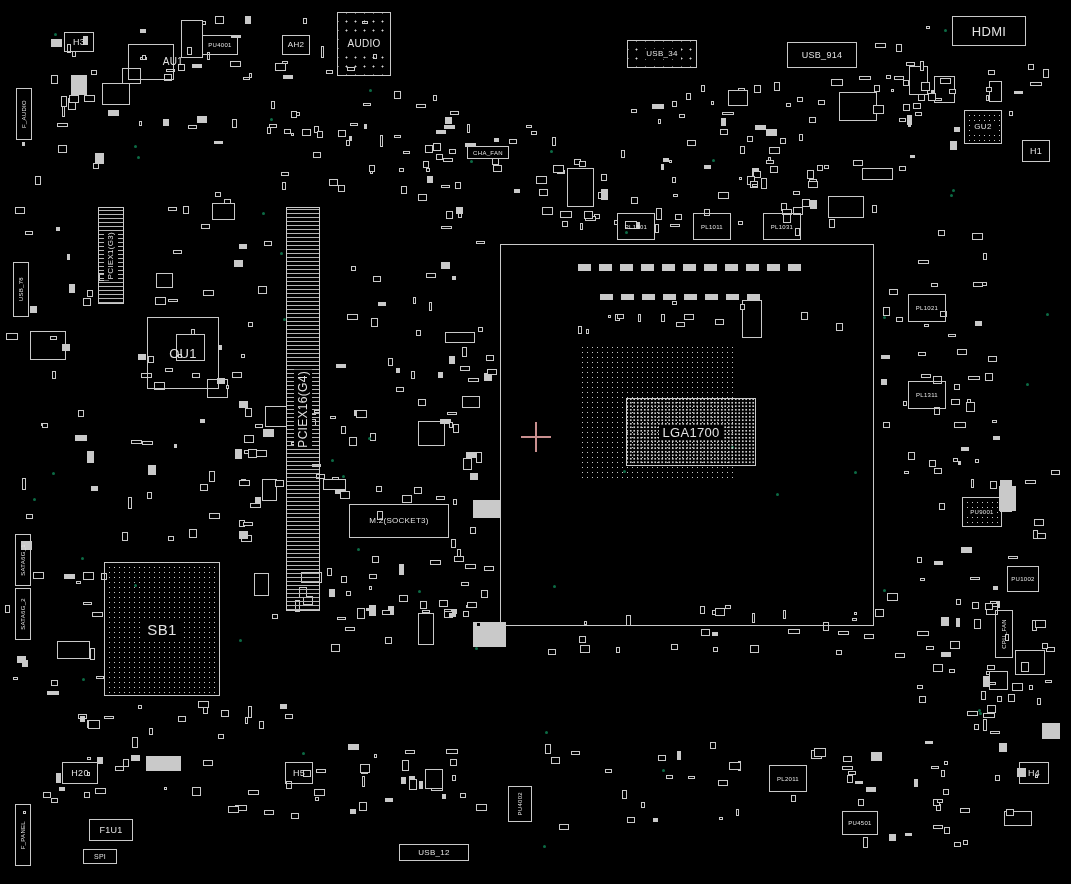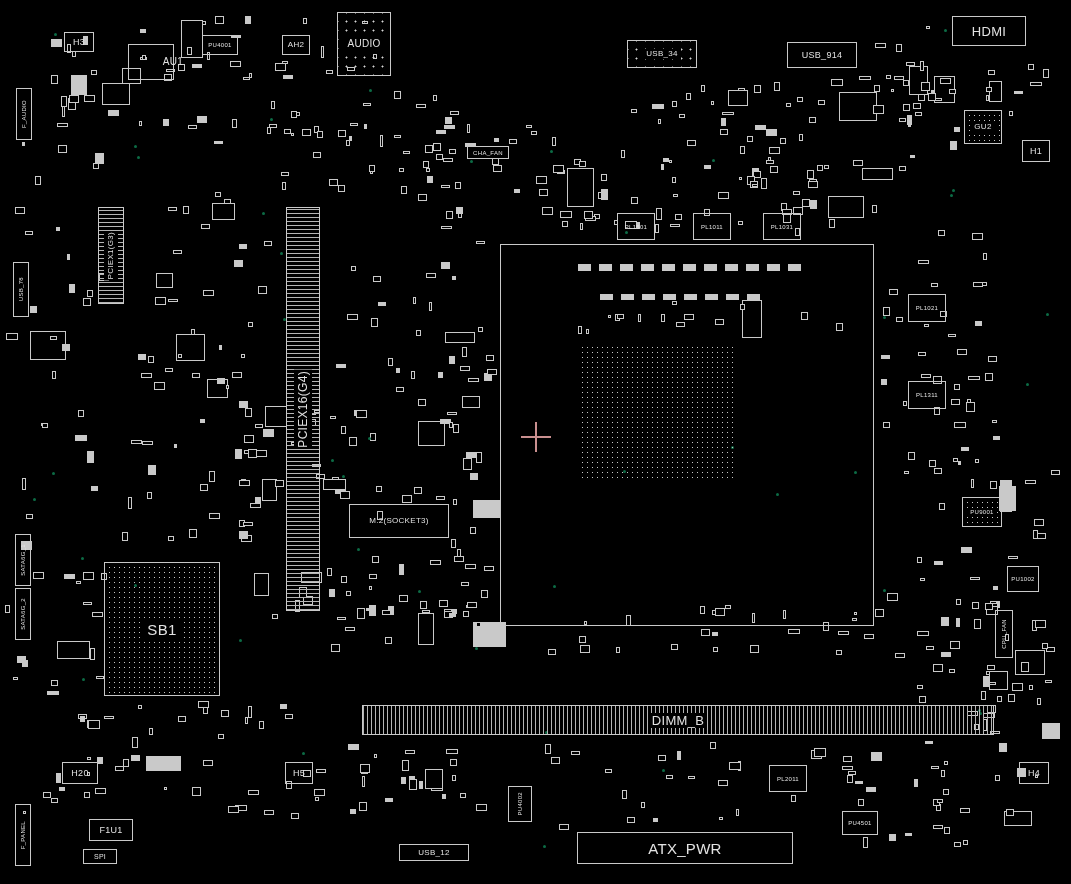--- a/index.html
+++ b/index.html
@@ -842,27 +842,33 @@
     </div>
     <div class="cmp bordered" style="left: 763px; top: 213px; width: 38px; height: 27px;">
       <span class="lbl" style="font-size: 6px;">PL1031</span>
     </div>
     <div class="cmp bordered ticks-v" style="left: 98px; top: 207px; width: 26px; height: 97px;">
       <span class="lbl bg vtext" style="font-size: 8px;">PCIEX1(G3)</span>
     </div>
     <div class="cmp bordered" style="left: 13px; top: 262px; width: 16px; height: 55px;">
       <span class="lbl vtext" style="font-size: 6px;">USB_78</span>
     </div>
+    <div class="cmp bordered" style="left: 147px; top: 317px; width: 72px; height: 72px;">
+      <span class="lbl" style="font-size: 13px;">OU1</span>
+    </div>
     <div class="cmp bordered ticks-v" style="left: 286px; top: 207px; width: 34px; height: 404px;">
       <span class="lbl bg vtext" style="font-size: 12px;">PCIEX16(G4)</span>
     </div>
     <div class="cmp bordered" style="left: 500px; top: 244px; width: 374px; height: 382px;"></div>
     <div class="cmp ticksrow" style="left: 578px; top: 264px; width: 230px; height: 7px;"></div>
     <div class="cmp ticksrow" style="left: 600px; top: 294px; width: 160px; height: 6px;"></div>
     <div class="cmp pins" style="left: 578px; top: 343px; width: 158px; height: 138px;"></div>
+    <div class="cmp bordered pins dense" style="left: 626px; top: 398px; width: 130px; height: 68px;">
+      <span class="lbl bg" style="font-size: 13px;">LGA1700</span>
+    </div>
     <div class="cmp" style="left: 521px; top: 422px; width: 30px; height: 30px;">
       <div class="ch-line" style="left: 0px; top: 14px; width: 30px; height: 2px;"></div>
       <div class="ch-line" style="top: 0px; left: 14px; width: 2px; height: 30px;"></div>
     </div>
     <div class="cmp bordered" style="left: 908px; top: 294px; width: 38px; height: 28px;">
       <span class="lbl" style="font-size: 6px;">PL1021</span>
     </div>
     <div class="cmp bordered" style="left: 908px; top: 381px; width: 38px; height: 28px;">
       <span class="lbl" style="font-size: 6px;">PL1311</span>
     </div>
@@ -880,23 +886,20 @@
     </div>
     <div class="cmp bordered pins" style="left: 104px; top: 562px; width: 116px; height: 134px;">
       <span class="lbl bg" style="font-size: 15px;">SB1</span>
     </div>
     <div class="cmp bordered" style="left: 1007px; top: 566px; width: 32px; height: 26px;">
       <span class="lbl" style="font-size: 6px;">PU1002</span>
     </div>
     <div class="cmp bordered" style="left: 995px; top: 610px; width: 18px; height: 48px;">
       <span class="lbl vtext" style="font-size: 6px;">CPU_FAN</span>
     </div>
-    <div class="cmp bordered ticks-h" style="left: 362px; top: 705px; width: 632px; height: 30px;">
-      <span class="lbl bg" style="font-size: 13px;">DIMM_B</span>
-    </div>
     <div class="cmp bordered" style="left: 62px; top: 762px; width: 36px; height: 22px;">
       <span class="lbl" style="font-size: 9px;">H20</span>
     </div>
     <div class="cmp bordered" style="left: 285px; top: 762px; width: 28px; height: 22px;">
       <span class="lbl" style="font-size: 9px;">H5</span>
     </div>
     <div class="cmp bordered" style="left: 1019px; top: 762px; width: 30px; height: 22px;">
       <span class="lbl" style="font-size: 9px;">H4</span>
     </div>
     <div class="cmp bordered" style="left: 769px; top: 765px; width: 38px; height: 27px;">
@@ -909,20 +912,17 @@
       <span class="lbl vtext" style="font-size: 6px;">F_PANEL</span>
     </div>
     <div class="cmp bordered" style="left: 89px; top: 819px; width: 44px; height: 22px;">
       <span class="lbl" style="font-size: 9px;">F1U1</span>
     </div>
     <div class="cmp bordered" style="left: 83px; top: 849px; width: 34px; height: 15px;">
       <span class="lbl" style="font-size: 7px;">SPI</span>
     </div>
     <div class="cmp bordered" style="left: 399px; top: 844px; width: 70px; height: 17px;">
       <span class="lbl" style="font-size: 8px;">USB_12</span>
-    </div>
-    <div class="cmp bordered" style="left: 577px; top: 832px; width: 216px; height: 32px;">
-      <span class="lbl" style="font-size: 15px;">ATX_PWR</span>
     </div>
     <div class="cmp bordered" style="left: 842px; top: 811px; width: 36px; height: 24px;">
       <span class="lbl" style="font-size: 6px;">PU4501</span>
     </div>
   </div>
 
 </body></html>

